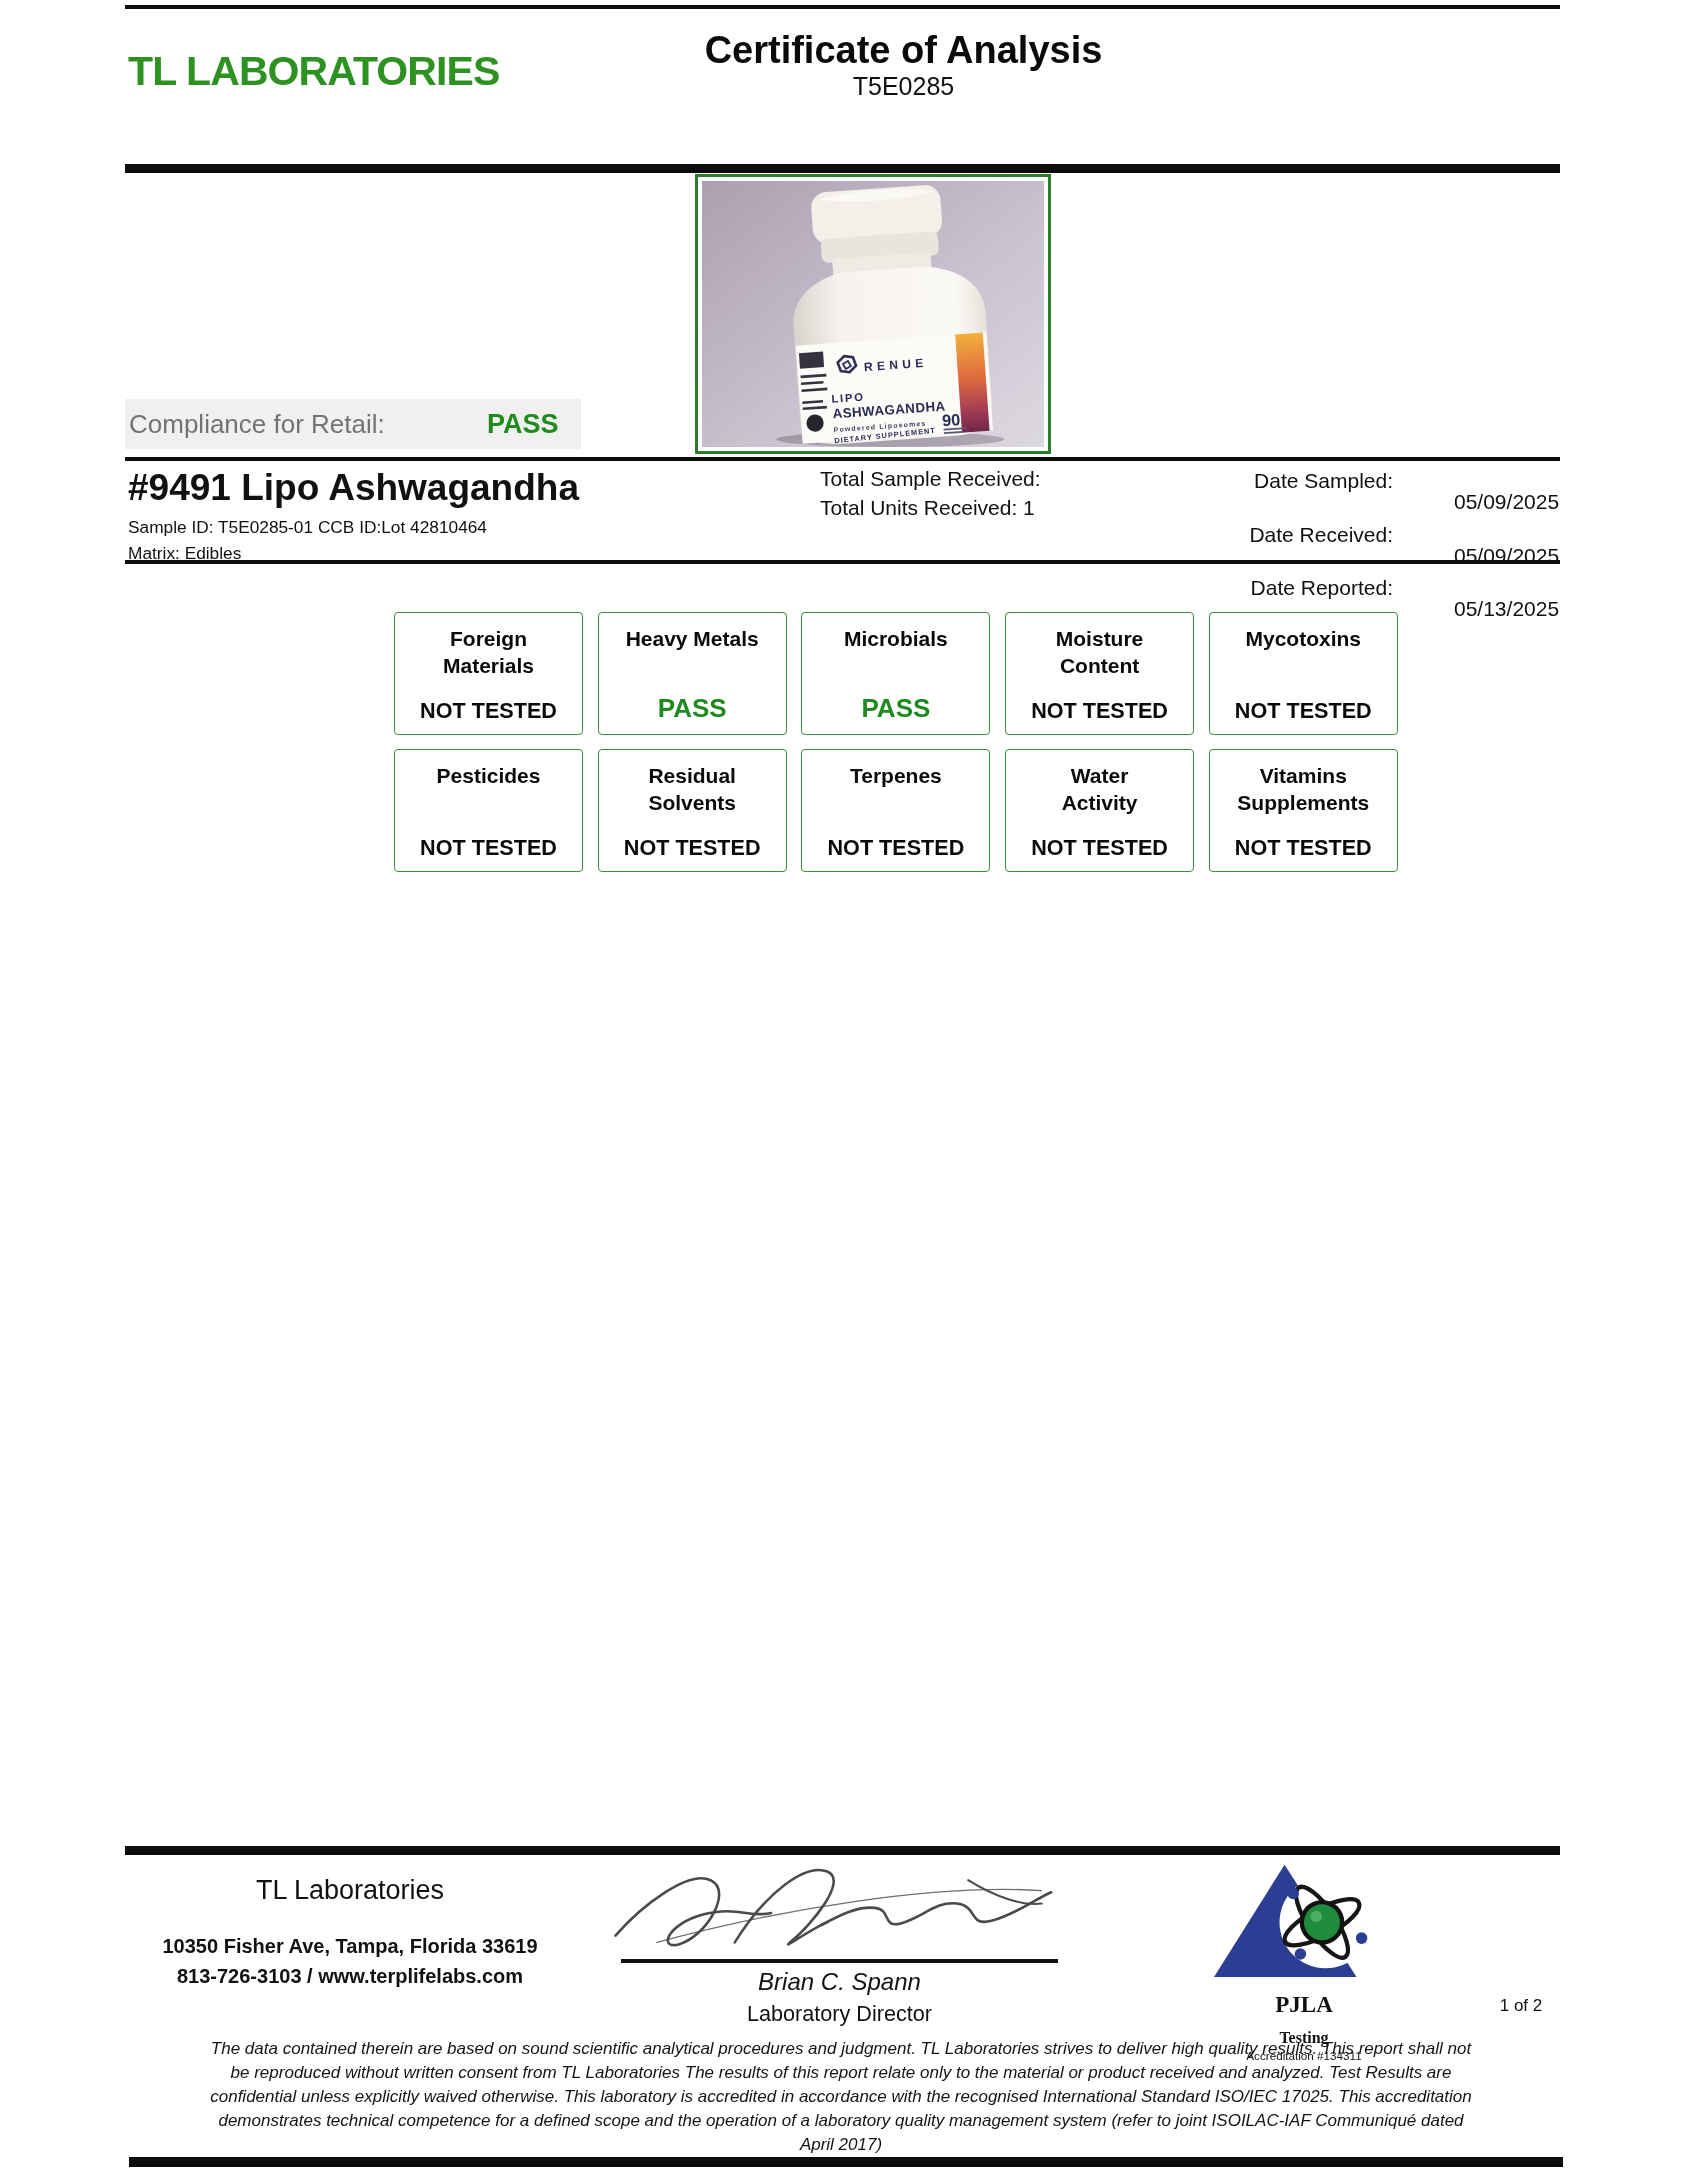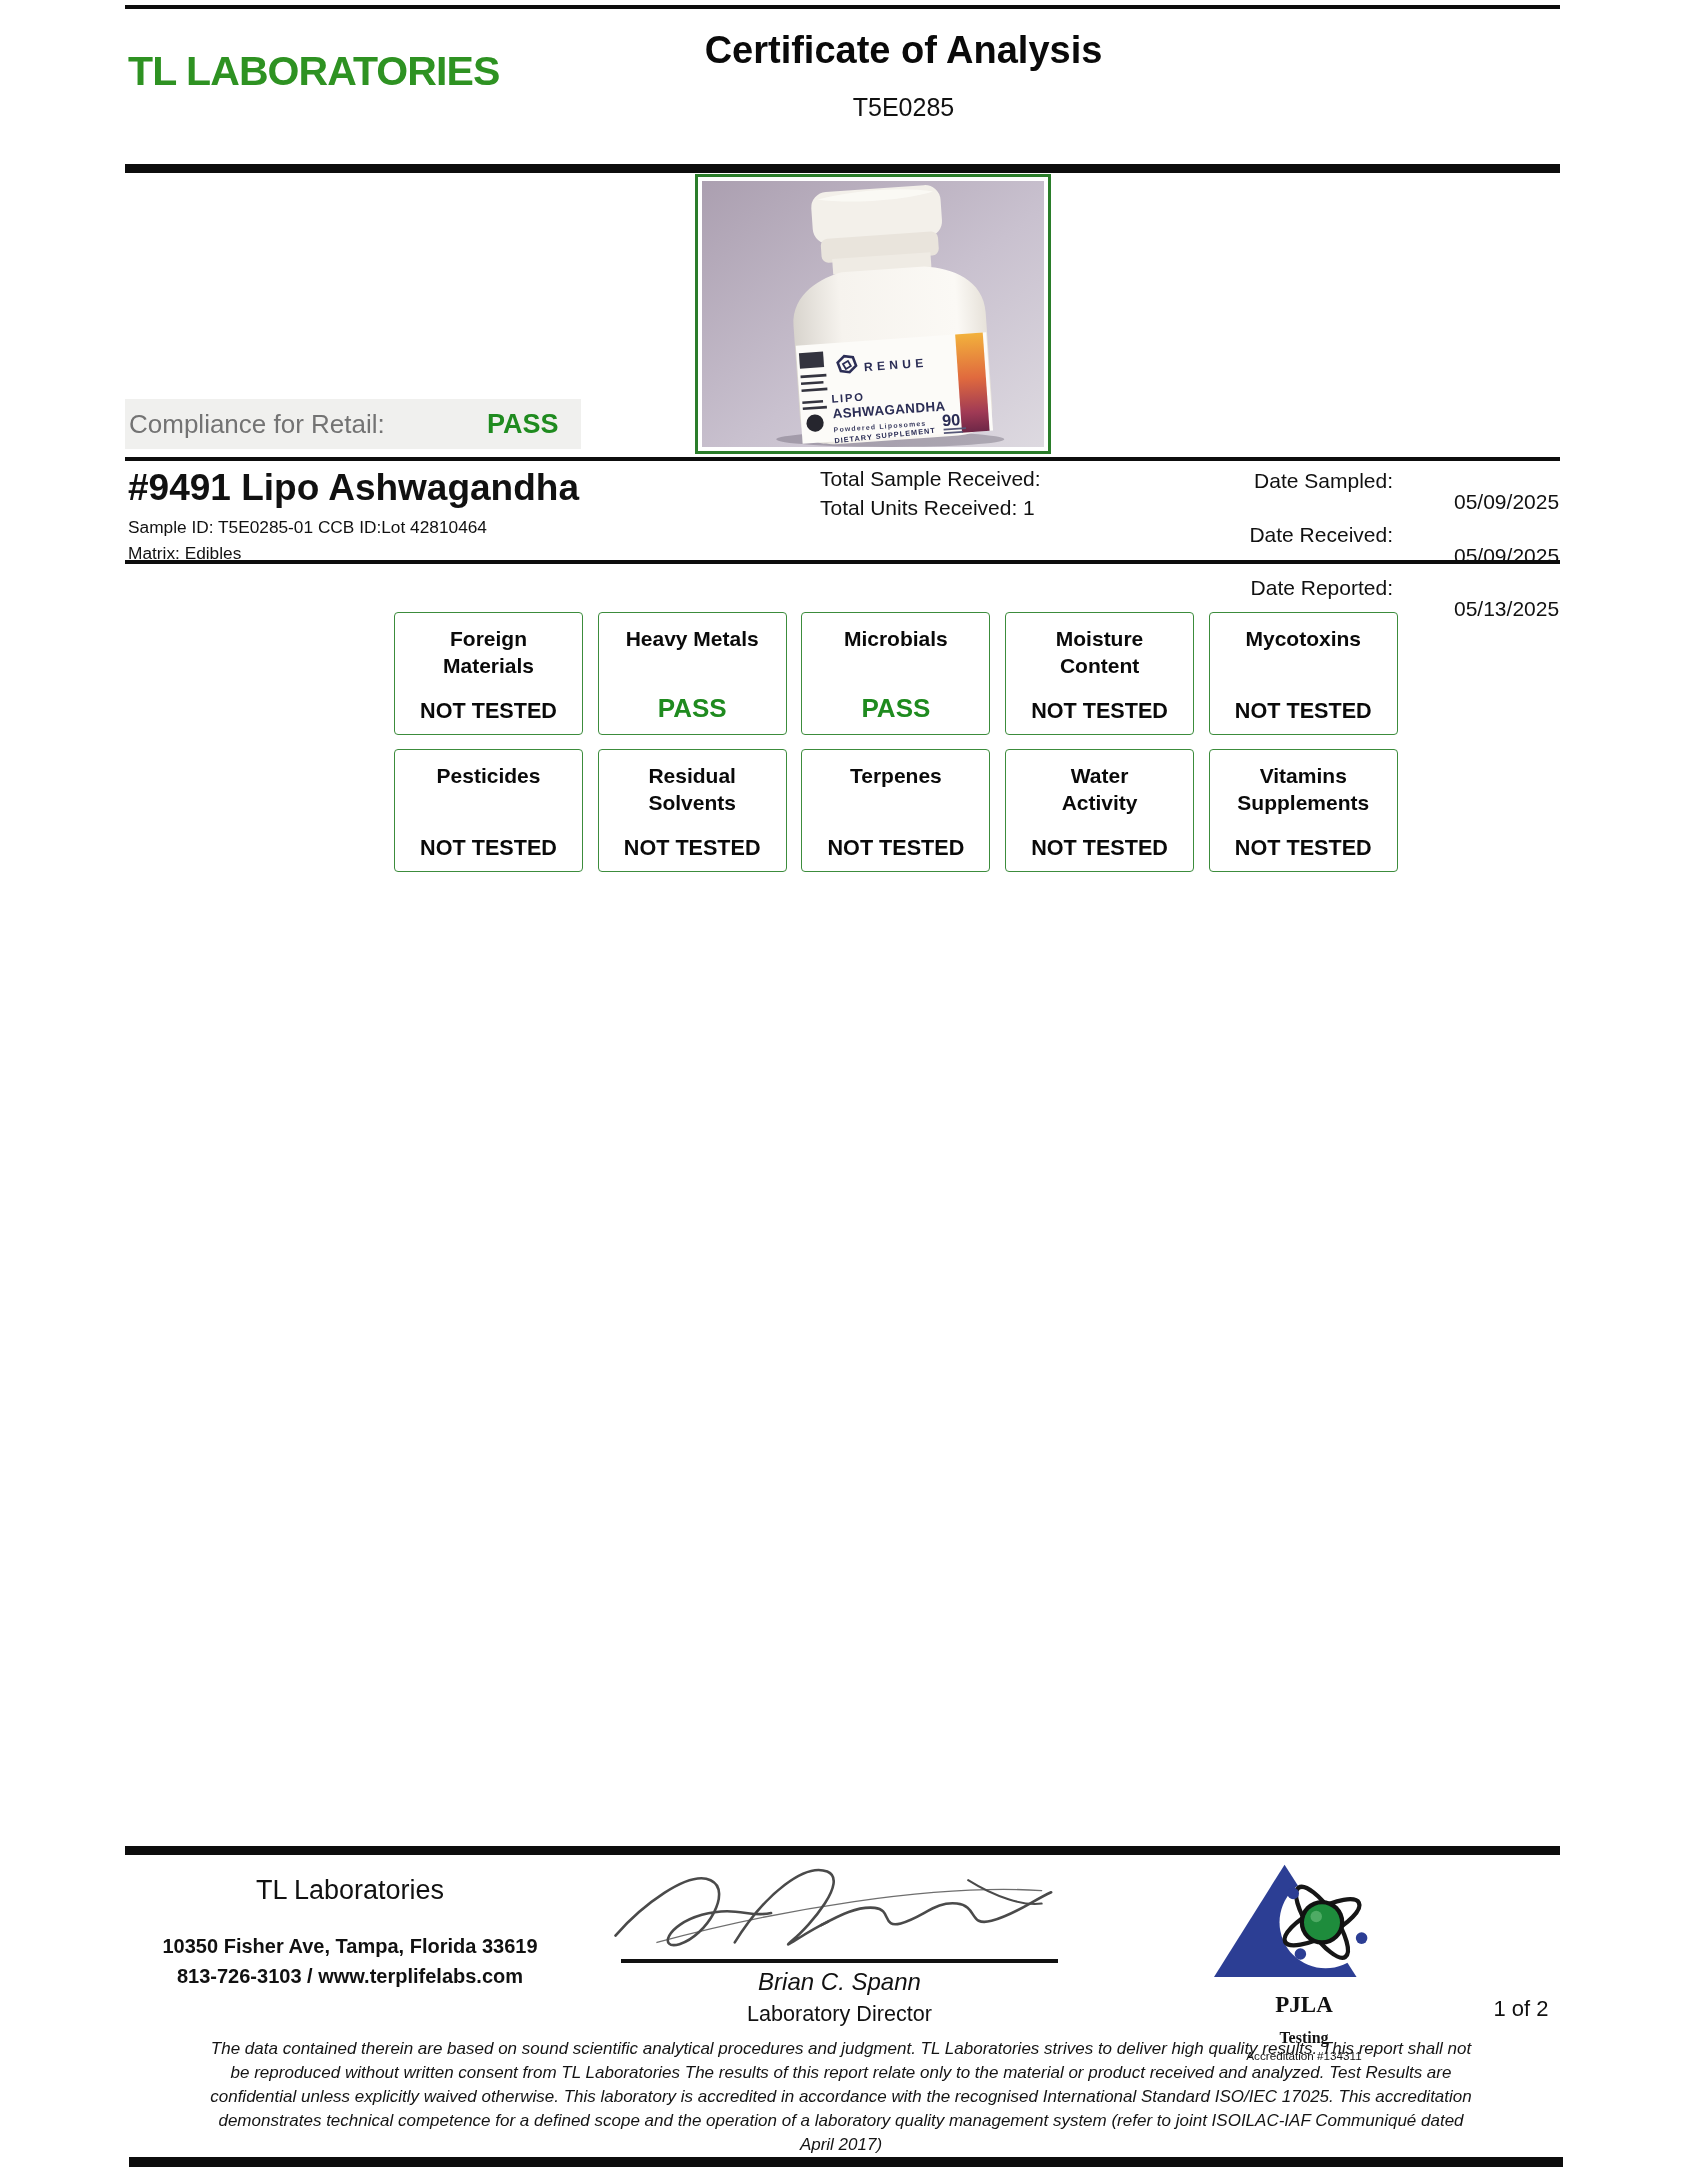--- a/index.html
+++ b/index.html
@@ -15,21 +15,21 @@
   .rule-2       { left:125px; top:560px;  width:1435px; height:4.3px; }
   .rule-footer  { left:125px; top:1846px; width:1435px; height:8.6px; }
   .rule-bottom  { left:129px; top:2157px; width:1434px; height:10.4px; }
 
   .lab-logo {
     position:absolute; left:128px; top:48px;
     font-size:41px; font-weight:700; letter-spacing:-0.9px; color:#2E9222;
   }
   .head-center { position:absolute; left:298px; top:29px; width:1211px; text-align:center; }
   .doc-title { font-size:38px; font-weight:700; color:#0a0a0a; }
-  .report-id { font-size:25px; margin-top:21px; }
+  .report-id { font-size:25px; }
 
   .photo-frame {
     position:absolute; left:695px; top:174px; width:356px; height:280px;
     border:3.5px solid #2A7D2A; background:#fff; padding:3.5px;
   }
   .photo-frame svg { display:block; }
 
   .compliance {
     position:absolute; left:125px; top:399px; width:456px; height:50px;
     background:#f0f0ee; display:flex; align-items:center;
@@ -69,21 +69,21 @@
   .sig-line { position:absolute; left:621px; top:1959px; width:437px; height:3.5px; background:#111; }
   .f-signer { position:absolute; left:621px; top:1968px; width:437px; text-align:center;
               font-style:italic; font-size:24px; }
   .f-title  { position:absolute; left:621px; top:2001px; width:437px; text-align:center; font-size:21.6px; }
 
   .pjla { position:absolute; left:1209px; top:1859px; width:190px; text-align:center; }
   .pjla-org { font-family:"Liberation Serif", serif; font-weight:700; font-size:23px; margin-top:1.7px; }
   .pjla-prog{ font-family:"Liberation Serif", serif; font-weight:700; font-size:16px; margin-top:11px; }
   .pjla-num { font-size:11.7px; margin-top:2.6px; }
 
-  .page-num { position:absolute; left:1467px; top:1996px; width:108px; text-align:center; font-size:22px; }
+  .page-num { position:absolute; left:1467px; top:1996px; width:108px; text-align:center; font-size:17px; }
 
   .disclaimer {
     position:absolute; left:201px; top:2037px; width:1280px; text-align:center;
     font-style:italic; font-size:17px; line-height:24px; color:#141414;
   }
 </style>
 </head>
 <body>
 
 <div class="rule rule-top"></div>

